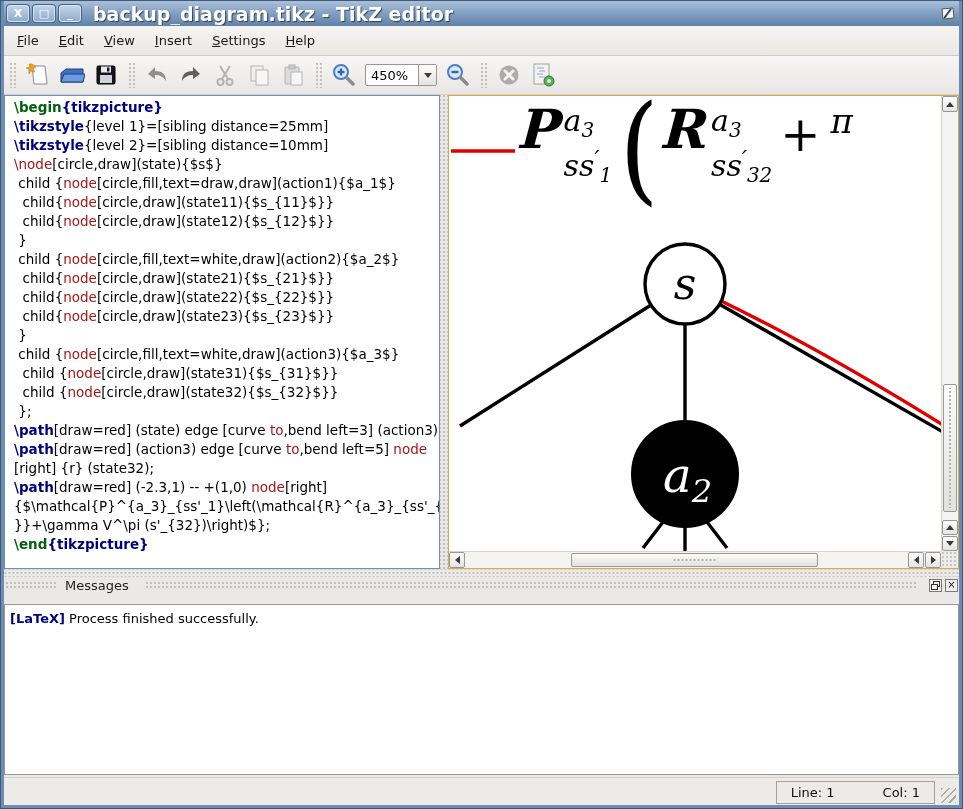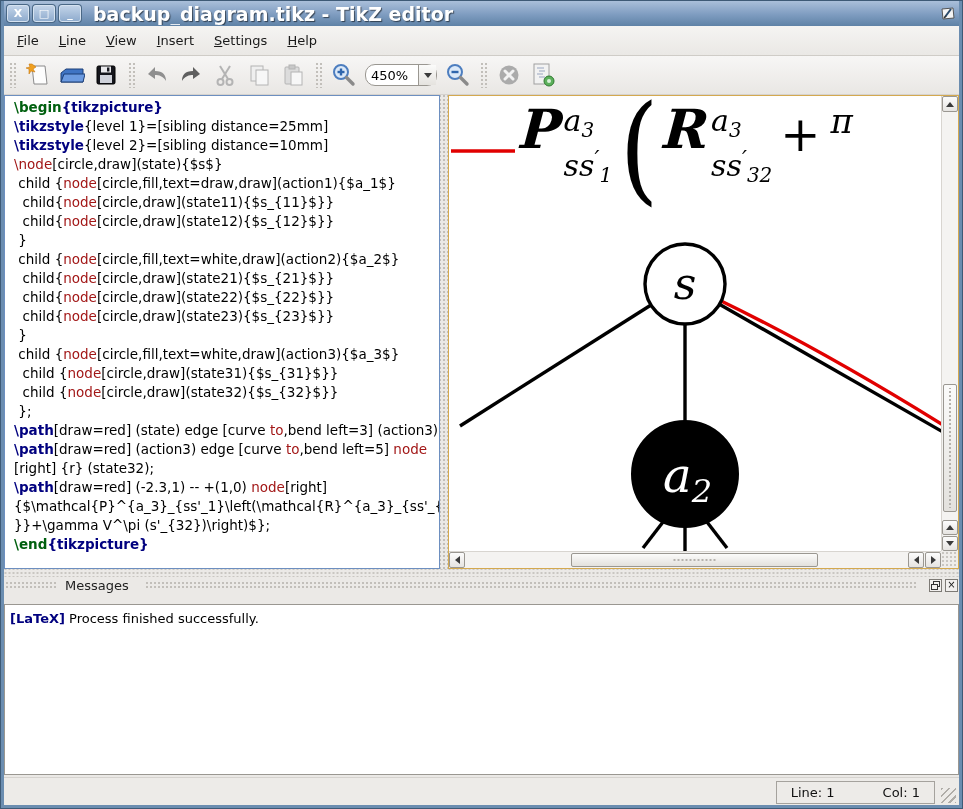--- a/index.html
+++ b/index.html
@@ -27,21 +27,21 @@
   
   .toolbar { height:39px; flex:0 0 39px; background:linear-gradient(#f7f6f5,#e9e7e4);
              border-bottom:1px solid #d6d3cf; display:flex; align-items:center; padding:0 4px; }
   .tb-handle { width:8px; height:26px; margin:0 4px;
                background-image:radial-gradient(circle,#c2bfba 1px,transparent 1.2px); background-size:4px 4px; }
   .tb-sep { width:7px; height:26px; margin:0 5px;
             background-image:radial-gradient(circle,#c2bfba 1px,transparent 1.2px); background-size:4px 4px; }
   .tb-btn { width:34px; height:32px; display:flex; align-items:center; justify-content:center; border-radius:3px; }
   .tb-btn svg { display:block; }
   .zoom-combo { display:flex; align-items:center; height:22px; margin:0 4px;
-                border:1px solid #9a9791; border-radius:10px; background:#fff; }
+                border:1px solid #9a9791; border-radius:2px; background:#fff; }
   .zoom-combo .val { width:52px; padding:0 5px; font-size:13px; color:#000; }
   .zoom-combo .dd { width:18px; height:20px; border-left:1px solid #9a9791;
                     background:linear-gradient(#fbfbfa,#e5e3df); display:flex; align-items:center; justify-content:center; }
   .arrow-down { width:0; height:0; border-left:4px solid transparent; border-right:4px solid transparent; border-top:5px solid #3a3a3a; }
 
   
   .main { flex:0 0 474px; display:flex; padding:0 3px; background:#ebe9e6; }
   .editor { flex:0 0 436px; background:#fff; border:1px solid #6d8fc0; overflow:hidden;
             font-size:13.5px; line-height:19px; padding:2px 9px; color:#000; cursor:text; }
   .cl { white-space:pre; }
@@ -119,21 +119,21 @@
     <div class="title-text">backup_diagram.tikz - TikZ editor</div>
     <svg class="app-icon" viewBox="0 0 16 14">
       <polygon points="2,2 13,1 14,11 3,12" fill="#f4f4f4" stroke="#555" stroke-width="1"></polygon>
       <line x1="11" y1="2" x2="5" y2="10" stroke="#2a4a6a" stroke-width="2"></line>
       <line x1="4" y1="11" x2="6" y2="9" stroke="#333" stroke-width="1.4"></line>
     </svg>
   </div>
 
   <div class="menubar">
     <span class="menu-item">File</span>
-    <span class="menu-item">Line</span>
+    <span class="menu-item">Edit</span>
     <span class="menu-item">View</span>
     <span class="menu-item">Insert</span>
     <span class="menu-item">Settings</span>
     <span class="menu-item">Help</span>
   </div>
 
   <div class="toolbar">
     <div class="tb-handle"></div>
 
     <div class="tb-btn">

